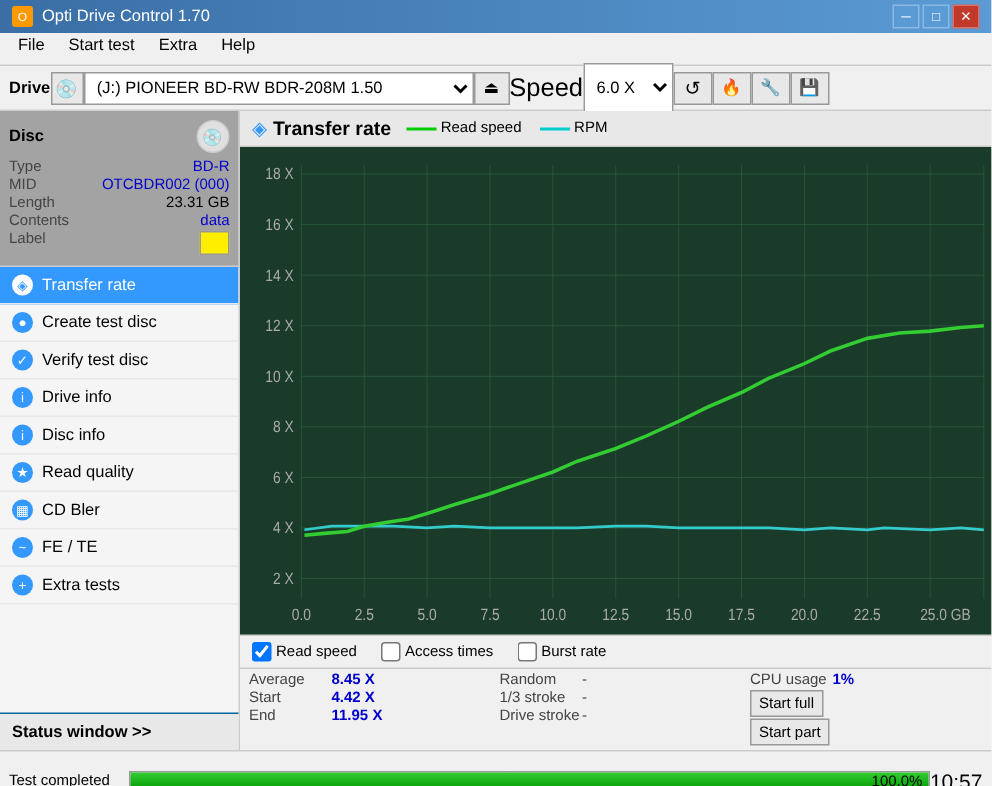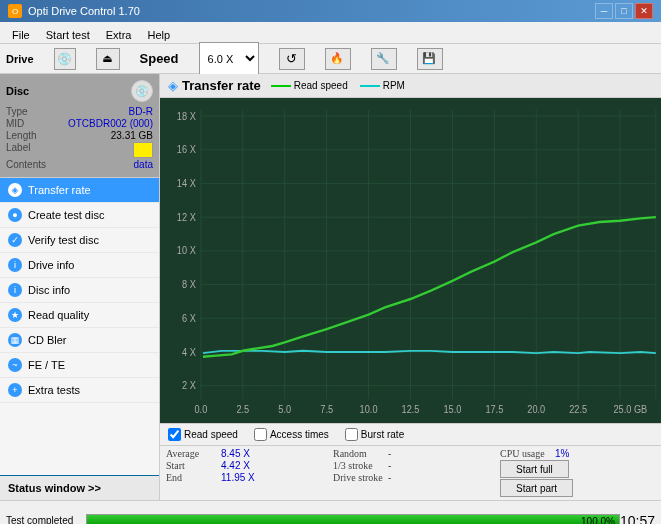--- a/index.html
+++ b/index.html
@@ -20,58 +20,58 @@
     .title-bar-controls { display: flex; gap: 2px; }
     .title-btn { width: 18px; height: 16px; background: #5b9bd5; border: 1px solid rgba(255,255,255,0.3); color: white; font-size: 9px; cursor: pointer; display: flex; align-items: center; justify-content: center; }
     .title-btn.close { background: #c0392b; }
 
     
     .menu-bar {
       background: #f0f0f0;
       border-bottom: 1px solid #ccc;
       height: 22px;
       display: flex;
-      align-items: flex-end;
+      align-items: flex-start;
       padding: 0 4px;
     }
     .menu-item {
       padding: 2px 8px;
       cursor: pointer;
       font-size: 11px;
       color: #000;
     }
 
     
     .drive-bar {
       background: #f0f0f0;
       border-bottom: 1px solid #ccc;
       height: 30px;
       display: flex;
       align-items: center;
       padding: 0 6px;
-      gap: 20px;
+      gap: 0;
     }
     .drive-label { font-size: 11px; font-weight: bold; }
     .drive-select {
       background: white;
       border: 1px solid #999;
       height: 22px;
       padding: 0 4px;
       font-size: 11px;
       flex: 1;
       max-width: 260px;
     }
     .eject-btn {
       width: 24px; height: 22px;
       background: #e8e8e8;
       border: 1px solid #999;
       display: flex; align-items: center; justify-content: center;
       cursor: pointer; font-size: 11px;
     }
-    .speed-label { font-size: 13px; font-weight: bold; text-align: center; }
+    .speed-label { font-size: 17px; font-weight: normal; text-align: center; }
     .speed-select {
       background: white;
       border: 1px solid #999;
       height: 33px;
       padding: 0 4px;
       font-size: 11px;
       width: 60px;
     }
     .toolbar-btn {
       width: 26px; height: 22px;
@@ -180,27 +180,27 @@
 
     
     .stats-area {
       display: grid;
       grid-template-columns: 1fr 1fr 1fr;
       border-top: 1px solid #ccc;
       background: #f0f0f0;
     }
     .stat-col { padding: 2px 6px; }
     .stat-row { display: flex; align-items: center; margin-bottom: 1px; }
-    .stat-label { font-size: 10px; color: #444; min-width: 55px; font-family: Liberation Serif, serif; }
-    .stat-value { font-size: 10px; color: #0000cc; font-weight: normal; }
+    .stat-label { font-size: 10px; color: #444; min-width: 55px; }
+    .stat-value { font-size: 10px; color: #0000cc; font-weight: bold; }
     .stat-value-dash { font-size: 10px; color: #444; }
     .start-btn {
       background: #e8e8e8;
       border: 1px solid #999;
-      padding: 2px 15px;
+      padding: 2px 5px;
       font-size: 10px;
       cursor: pointer;
       height: 18px;
     }
 
     
     .status-bar {
       height: 40px;
       background: #f0f0f0;
       border-top: 1px solid #ccc;
@@ -243,20 +243,23 @@
   <div class="menu-item">File</div>
   <div class="menu-item">Start test</div>
   <div class="menu-item">Extra</div>
   <div class="menu-item">Help</div>
 </div>
 
 <div class="drive-bar">
   <span class="drive-label">Drive</span>
 
   <div style="width:22px;height:22px;background:#e8e8e8;border:1px solid #999;display:flex;align-items:center;justify-content:center;font-size:12px;">💿</div>
+  <select class="drive-select">
+    <option>(J:)  PIONEER BD-RW   BDR-208M 1.50</option>
+  </select>
   <div class="eject-btn">⏏</div>
   <span class="speed-label">Speed</span>
   <select class="speed-select">
     <option>6.0 X</option>
   </select>
   <div class="toolbar-btn">↺</div>
   <div class="toolbar-btn" style="font-size:11px;">🔥</div>
   <div class="toolbar-btn" style="font-size:11px;">🔧</div>
   <div class="toolbar-btn" style="font-size:11px;">💾</div>
 </div>
@@ -276,26 +279,26 @@
       </div>
       <div class="disc-row">
         <span class="disc-key">MID</span>
         <span class="disc-val">OTCBDR002 (000)</span>
       </div>
       <div class="disc-row">
         <span class="disc-key">Length</span>
         <span class="disc-val-black">23.31 GB</span>
       </div>
       <div class="disc-row">
+        <span class="disc-key">Contents</span>
+        <span class="disc-val">data</span>
+      </div>
+      <div class="disc-row">
         <span class="disc-key">Label</span>
         <div style="width:20px;height:16px;background:#ffee00;border:1px solid #999;cursor:pointer;"></div>
-      </div>
-      <div class="disc-row">
-        <span class="disc-key">Contents</span>
-        <span class="disc-val">data</span>
       </div>
     </div>
 
     <div class="nav-menu">
 
       <div class="nav-item active">
         <div class="nav-icon active-icon">◈</div>
         <span>Transfer rate</span>
       </div>
       <div class="nav-item">

